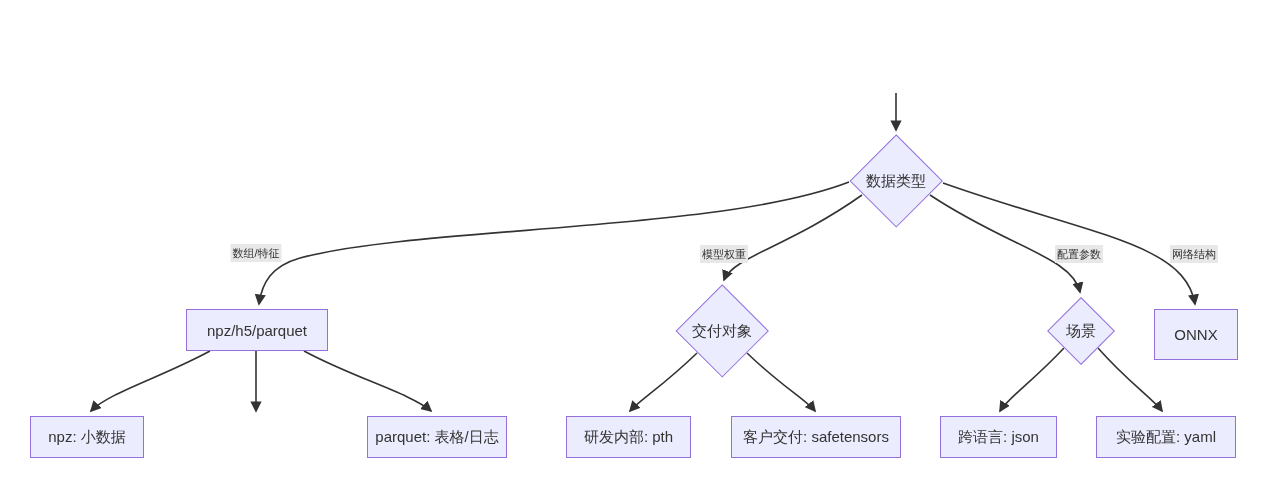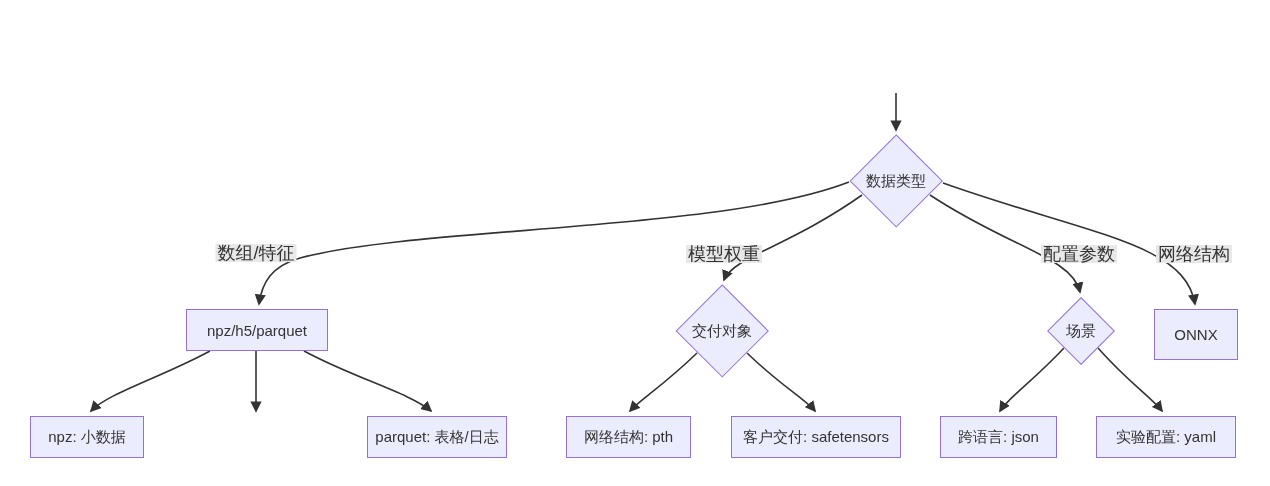--- a/index.html
+++ b/index.html
@@ -59,21 +59,21 @@
     font-size: 15px;
     color: #333333;
     white-space: nowrap;
   }
 
   .edge-label {
     position: absolute;
     transform: translate(-50%, -50%);
     background: #e8e8e8;
     color: #333333;
-    font-size: 18px;
+    font-size: 11px;
     line-height: 18px;
     padding: 0 2px;
     white-space: nowrap;
     z-index: 3;
   }
 </style>
 </head>
 <body>
 
 <div class="canvas">
@@ -130,21 +130,21 @@
   <div class="node-rect" style="left:30px; top:416px; width:114px; height:42px;">
     <span>npz: 小数据</span>
   </div>
 
 
   <div class="node-rect" style="left:367px; top:416px; width:140px; height:42px;">
     <span>parquet: 表格/日志</span>
   </div>
 
   <div class="node-rect" style="left:566px; top:416px; width:125px; height:42px;">
-    <span>网络结构: pth</span>
+    <span>研发内部: pth</span>
   </div>
 
   <div class="node-rect" style="left:731px; top:416px; width:170px; height:42px;">
     <span>客户交付: safetensors</span>
   </div>
 
   <div class="node-rect" style="left:940px; top:416px; width:117px; height:42px;">
     <span>跨语言: json</span>
   </div>
 

